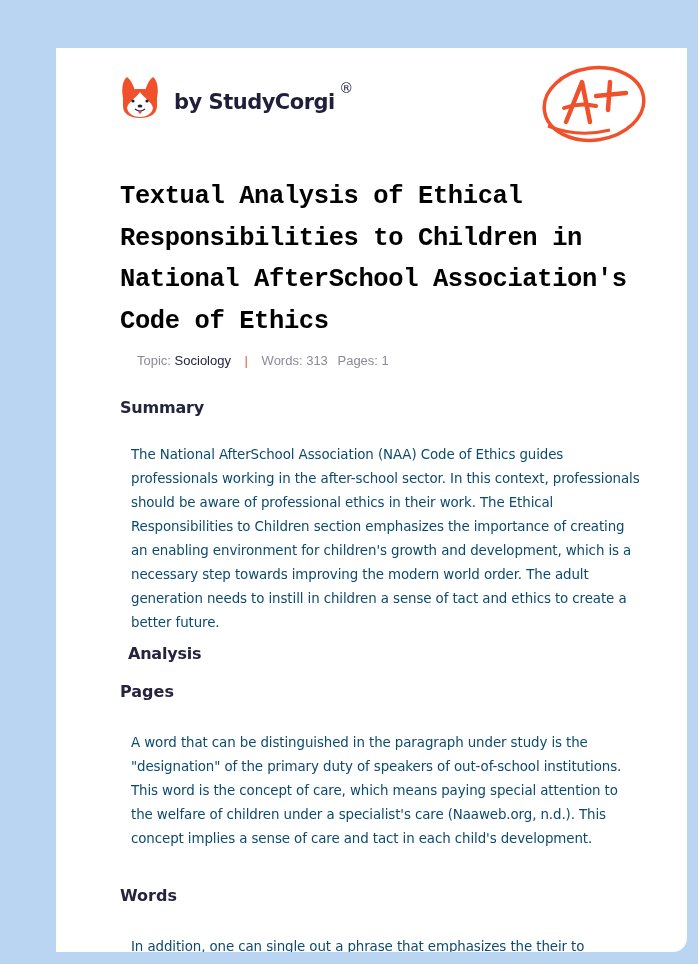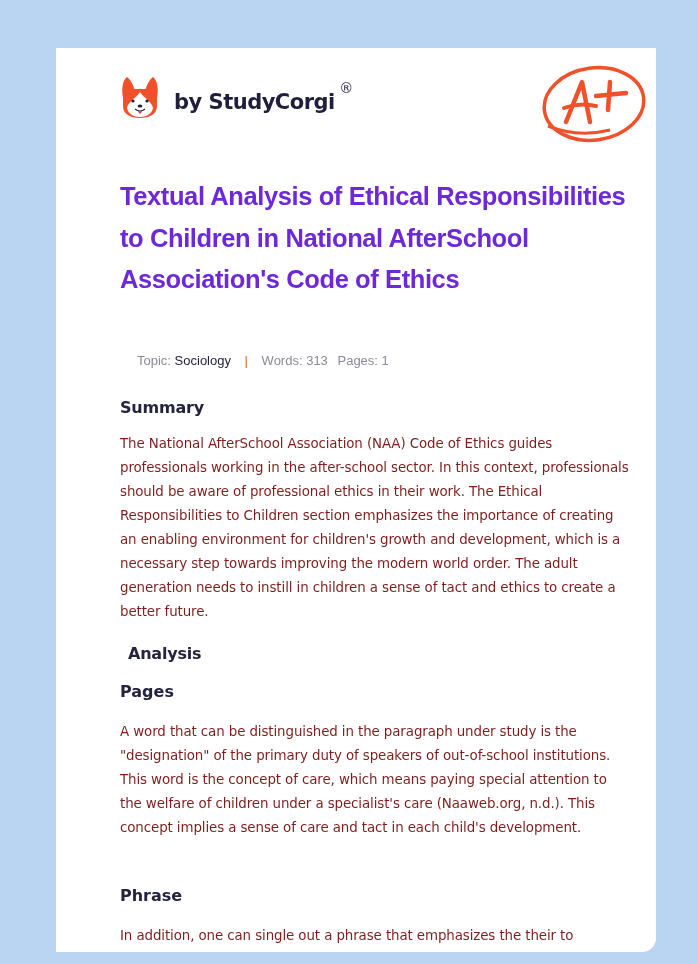--- a/index.html
+++ b/index.html
@@ -16,20 +16,21 @@
     }
     .card {
       position: absolute;
       left: 56px;
       top: 48px;
       width: 600px;
       height: 904px;
       background: #ffffff;
       border-radius: 0 0 14px 0;
       overflow: hidden;
+      padding-left: 31px;
     }
     .header {
       position: absolute;
       left: 64px;
       top: 26px;
       width: 530px;
       height: 70px;
     }
     .logo {
       position: absolute;
@@ -67,25 +68,25 @@
       top: -14px;
       width: 112px;
       height: 84px;
     }
     .title {
       position: absolute;
       left: 64px;
       top: 128px;
       width: 510px;
       margin: 0;
-      font-family: Liberation Sans, sans-serif;
+      font-family: Liberation Mono, monospace;
       font-weight: bold;
       font-size: 25.5px;
       line-height: 41.5px;
-      color: #6d28d9;
+      color: #000000;
       letter-spacing: -0.4px;
     }
     .meta {
       position: absolute;
       left: 64px;
       top: 305px;
       font-size: 13px;
       color: #8a8a99;
       white-space: nowrap;
       margin-left: 17px;
@@ -115,25 +116,25 @@
       letter-spacing: -0.2px;
     }
     .h3 {
       margin: 0;
       font-family: "DejaVu Sans", sans-serif;
       font-weight: bold;
       font-size: 16px;
       color: #24243f;
     }
     .p {
-      margin: 0;
+      margin: 11px;
       font-family: "DejaVu Sans", sans-serif;
       font-size: 13.4px;
       line-height: 24px;
-      color: #7f1d1d;
+      color: #0c4a6e;
       letter-spacing: -0.1px;
     }
     .s-summary-h { position: absolute; left: 0; top: 4px; }
     .s-summary-p { position: absolute; left: 0; top: 38px; width: 512px; }
     .s-analysis-h { position: absolute; left: 8px; top: 250px; }
     .s-word-h { position: absolute; left: 0; top: 288px; }
     .s-word-p { position: absolute; left: 0; top: 326px; width: 512px; }
     .s-phrase-h { position: absolute; left: 0; top: 492px; }
     .s-phrase-p { position: absolute; left: 0; top: 530px; width: 512px; }
   </style>
@@ -192,17 +193,17 @@
 
   <div class="content">
     <h2 class="h2 s-summary-h">Summary</h2>
     <p class="p s-summary-p">The National AfterSchool Association (NAA) Code of Ethics guides professionals working in the after-school sector. In this context, professionals should be aware of professional ethics in their work. The Ethical Responsibilities to Children section emphasizes the importance of creating an enabling environment for children's growth and development, which is a necessary step towards improving the modern world order. The adult generation needs to instill in children a sense of tact and ethics to create a better future.</p>
 
     <h2 class="h2 s-analysis-h">Analysis</h2>
 
     <h3 class="h3 s-word-h">Pages</h3>
     <p class="p s-word-p">A word that can be distinguished in the paragraph under study is the "designation" of the primary duty of speakers of out-of-school institutions. This word is the concept of care, which means paying special attention to the welfare of children under a specialist's care (Naaweb.org, n.d.). This concept implies a sense of care and tact in each child's development.</p>
 
-    <h3 class="h3 s-phrase-h">Phrase</h3>
+    <h3 class="h3 s-phrase-h">Words</h3>
     <p class="p s-phrase-p">In addition, one can single out a phrase that emphasizes the their to</p>
   </div>
 
 </div>
 
 </body></html>

